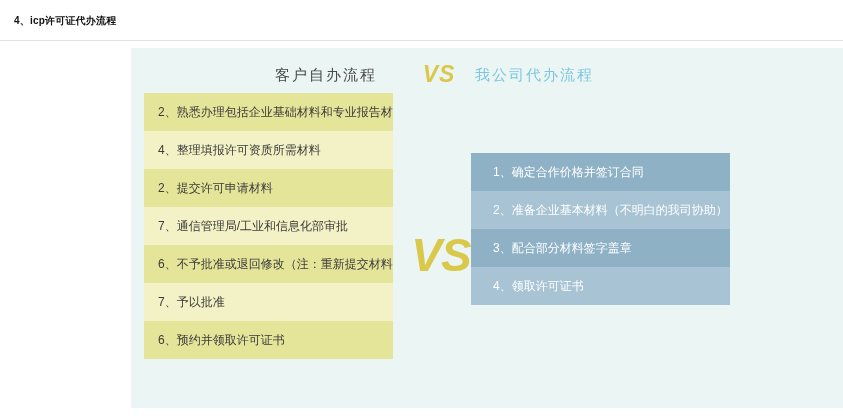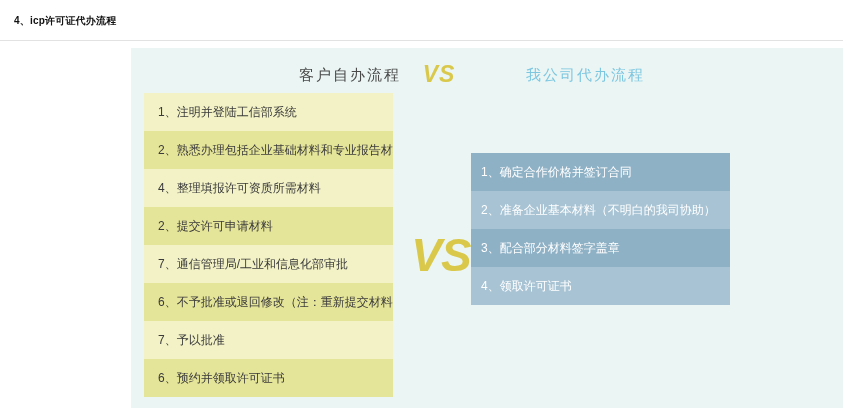--- a/index.html
+++ b/index.html
@@ -52,21 +52,21 @@
     left: 0;
     top: 10px;
     width: 712px;
     height: 34px;
   }
   .title-left {
     position: absolute;
     left: 120px;
     top: 8px;
     width: 150px;
-    text-align: right;
+    text-align: center;
     font-size: 15px;
     color: #4a4a4a;
     letter-spacing: 2px;
   }
   .title-vs {
     position: absolute;
     left: 278px;
     top: 3px;
     width: 60px;
     text-align: center;
@@ -74,21 +74,21 @@
     font-weight: bold;
     font-style: italic;
     color: #d9c84a;
     letter-spacing: 1px;
   }
   .title-right {
     position: absolute;
     left: 344px;
     top: 8px;
     width: 170px;
-    text-align: right;
+    text-align: left;
     font-size: 15px;
     color: #7ec6e0;
     letter-spacing: 2px;
   }
   
   .big-vs {
     position: absolute;
     left: 265px;
     top: 180px;
     width: 90px;
@@ -123,21 +123,21 @@
   
   .col-right {
     position: absolute;
     left: 340px;
     top: 105px;
     width: 259px;
   }
   .row-right {
     height: 38px;
     line-height: 38px;
-    padding-left: 10px;
+    padding-left: 22px;
     box-sizing: border-box;
     font-size: 12px;
     color: #ffffff;
     background: #a7c3d4;
     white-space: nowrap;
     overflow: hidden;
   }
   .row-right.alt {
     background: #8fb1c6;
   }
@@ -152,21 +152,20 @@
 
   <div class="diagram">
 
     <div class="titles">
       <div class="title-left">客户自办流程</div>
       <div class="title-vs">VS</div>
       <div class="title-right">我公司代办流程</div>
     </div>
 
     <div class="col-left">
-      <div class="row-left">1、注明并登陆工信部系统</div>
       <div class="row-left alt">2、熟悉办理包括企业基础材料和专业报告材料</div>
       <div class="row-left">4、整理填报许可资质所需材料</div>
       <div class="row-left alt">2、提交许可申请材料</div>
       <div class="row-left">7、通信管理局/工业和信息化部审批</div>
       <div class="row-left alt">6、不予批准或退回修改（注：重新提交材料）</div>
       <div class="row-left">7、予以批准</div>
       <div class="row-left alt">6、预约并领取许可证书</div>
     </div>
 
     <div class="big-vs">VS</div>

